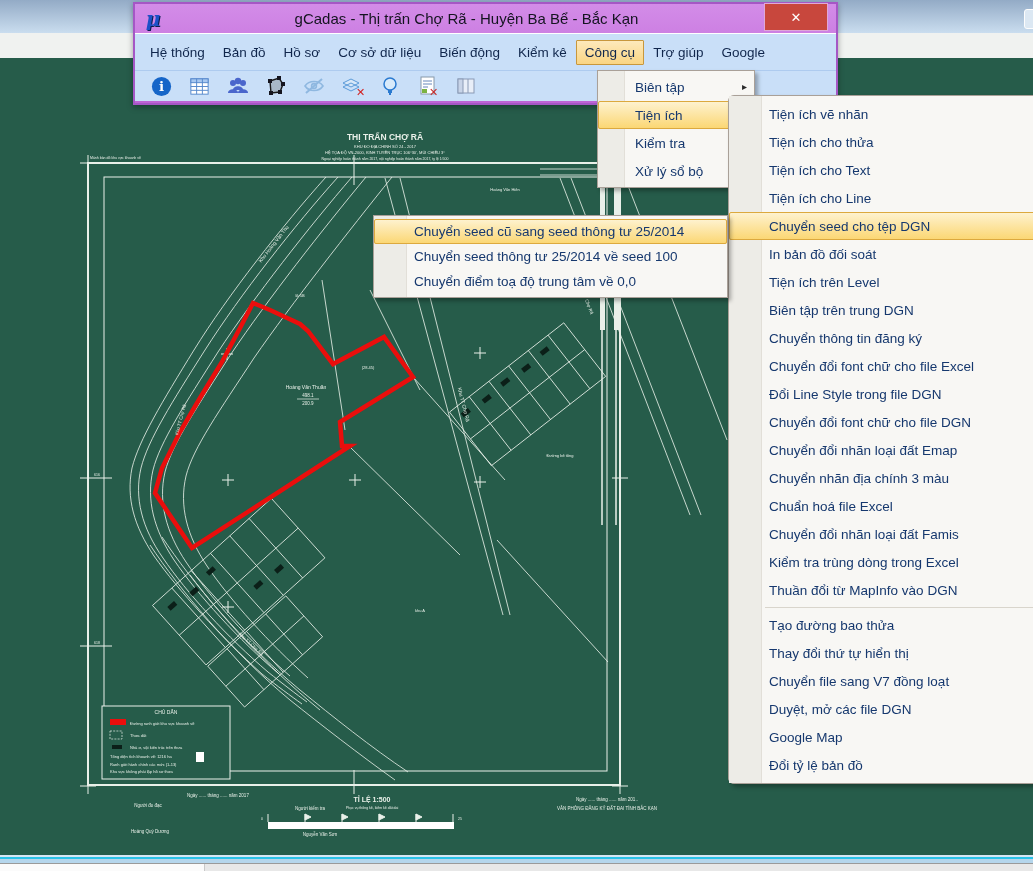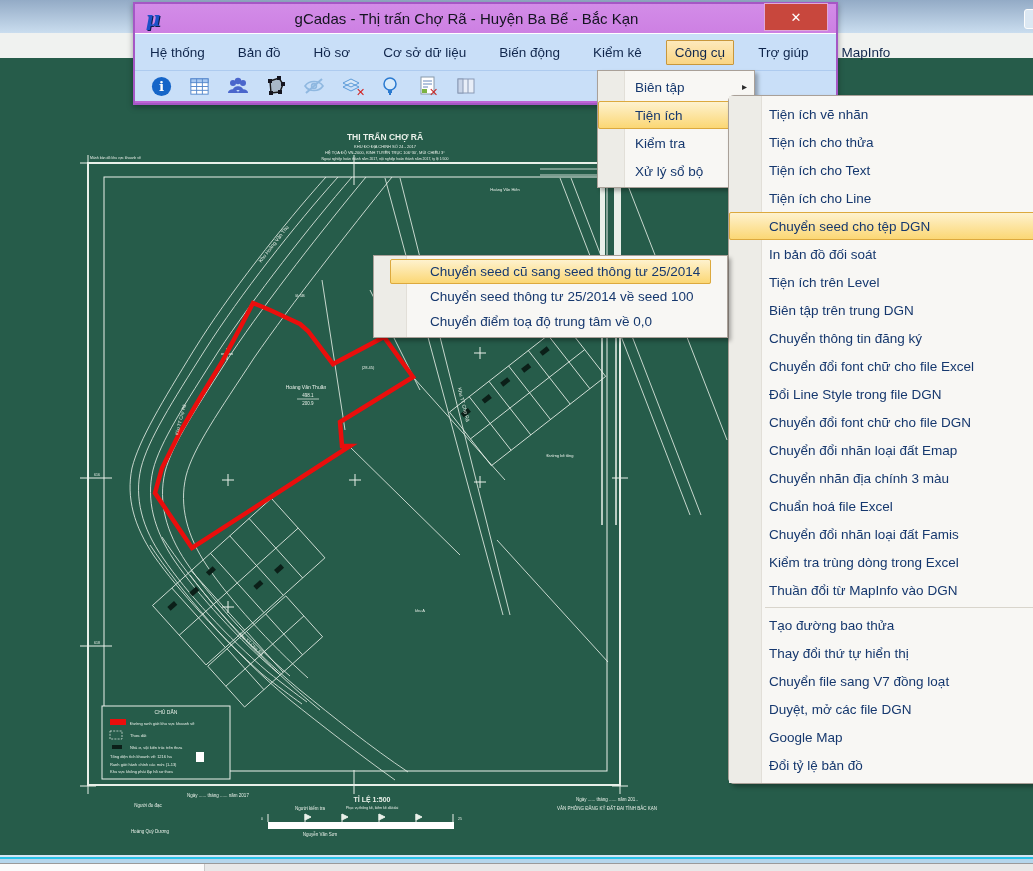--- a/index.html
+++ b/index.html
@@ -38,21 +38,21 @@
   .title    { flex:1; text-align:center; font-size:15px; color:#141420; }
   .btn-min  { width:26px; text-align:center; color:#1a1a1a; font-size:15px; font-weight:bold;
               line-height:26px; margin-right:8px; }
   .btn-max  { width:14px; height:12px; border:2px solid #F3E9F7; margin-right:14px; opacity:.95; }
   .btn-close{ position:absolute; right:8px; top:-1px; width:64px; height:28px;
               background:#C8473D; border:1px solid #DFA8D8;
               color:#fff; font-weight:bold; font-size:13px;
               display:flex; align-items:center; justify-content:center; }
   .menubar  { height:37px; background:#C9DFF8; border-top:1px solid #FFFFFF;
               display:flex; align-items:center; padding-left:6px;
-              font-size:13.5px; color:#10264C;gap:15px; }
+              font-size:13.5px; color:#10264C; }
   .menu-item{ padding:5px 9px; white-space:nowrap; }
   .menu-item.active { background:linear-gradient(#FDE9BC,#FAD583); border:1px solid #C8973C;
               padding:4px 8px; border-radius:1px; }
   .toolbar  { height:31px; background:#C9DFF8; border-top:1px solid #AECBEF;
               display:flex; align-items:center; gap:13px; padding-left:14px; }
   .tbtn     { width:25px; height:25px; display:flex; align-items:center; justify-content:center; }
 
   
   .popup { position:absolute; background:#F8F7F4; border:1px solid #A9A098;
            box-shadow:3px 3px 4px rgba(0,0,0,.3); }
@@ -65,21 +65,21 @@
            font-size:10px; color:#2A2A2A; }
   .pitem .arrow::before { content:"▸"; }
   .pitem.hl { background:linear-gradient(#FEF3D2,#FBD671); outline:1px solid #DCA93E;
            outline-offset:-1px; border-radius:2px; }
   .menu-sep { height:1px; background:#D9D5CC; margin:3px 8px 3px 36px; }
   #menu-congcu { left:597px; top:70px;  width:158px; padding:2px 0; z-index:3; }
   #menu-congcu .gutter { width:27px; }
   #menu-congcu .pitem  { padding-left:37px; }
   #menu-tienich { left:728px; top:95px; width:346px; padding:4px 0; z-index:3;border-radius:6px; }
   #menu-tienich .gutter { width:33px; }
-  #menu-seed { left:373px; top:215px; width:355px; padding:3px 16px; z-index:4;margin-top:40px; }
+  #menu-seed { left:373px; top:215px; width:355px; padding:3px 0; z-index:4; }
   #menu-seed .gutter { width:33px; }
   #menu-seed .pitem { height:25px; }
 </style>
 </head>
 <body>
 
 <div class="band-top"></div>
 <div class="band-white"></div>
 <div class="green-canvas"></div>
 <div class="corner-btn"></div>
@@ -244,21 +244,21 @@
   </div>
   <div class="menubar">
     <span class="menu-item">Hệ thống</span>
     <span class="menu-item">Bản đồ</span>
     <span class="menu-item">Hồ sơ</span>
     <span class="menu-item">Cơ sở dữ liệu</span>
     <span class="menu-item">Biến động</span>
     <span class="menu-item">Kiểm kê</span>
     <span class="menu-item active">Công cụ</span>
     <span class="menu-item">Trợ giúp</span>
-    <span class="menu-item">MapInfo</span>
+    <span class="menu-item">Google</span>
   </div>
   <div class="toolbar">
     <span class="tbtn">
       <svg width="23" height="23" viewBox="0 0 24 24">
           <circle cx="12" cy="12" r="10" fill="#1565C8"></circle>
           <text x="12" y="17" text-anchor="middle" font-size="14" font-weight="bold" fill="#fff" font-family="'DejaVu Serif',serif">i</text>
         </svg>
     </span>
     <span class="tbtn">
       <svg width="23" height="23" viewBox="0 0 24 24">

